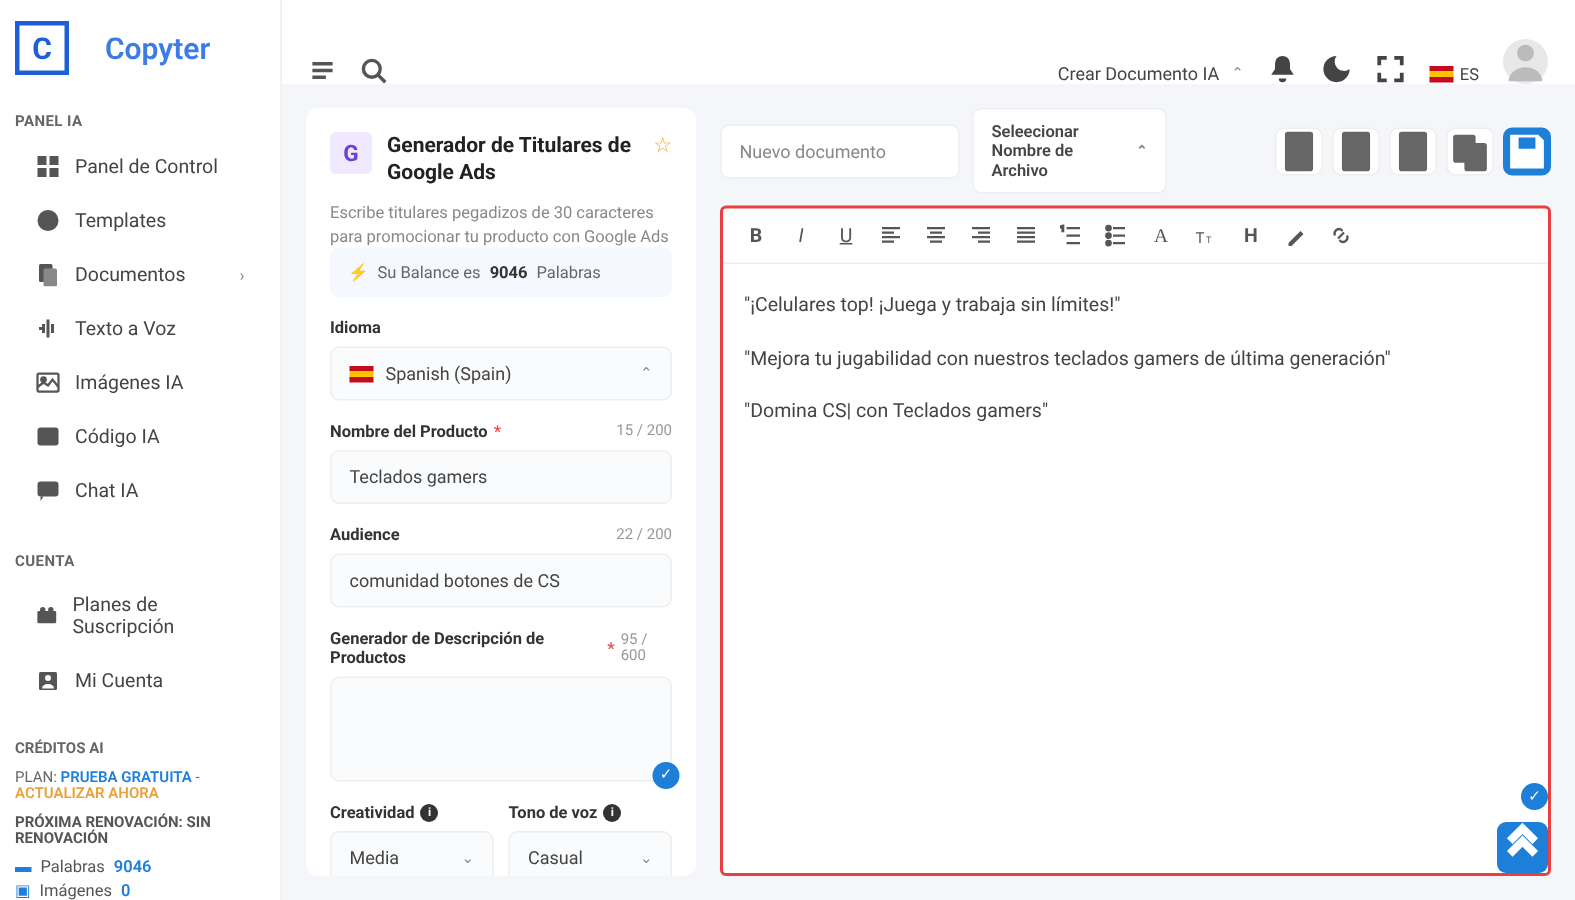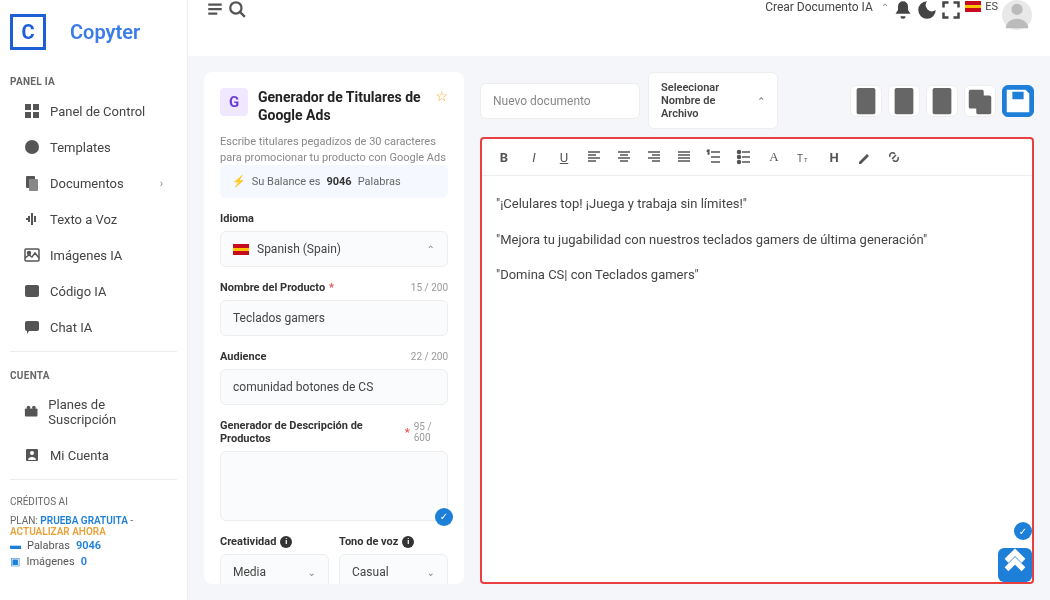--- a/index.html
+++ b/index.html
@@ -8,29 +8,29 @@
 .sidebar { width: 188px; background: #fff; border-right: 1px solid #eee; display: flex; flex-direction: column; }
 .logo { display: flex; align-items: center; gap: 8px; padding: 14px 10px; }
 .logo-box { width: 36px; height: 36px; border: 3px solid #1e5fd8; display: flex; align-items: center; justify-content: center; font-weight: 700; font-size: 20px; color: #1e5fd8; }
 .logo-text { font-size: 20px; font-weight: 600; color: #3b7ce8; margin-left: 16px; }
 .section-label { font-size: 10px; font-weight: 700; color: #666; padding: 12px 10px 6px; letter-spacing: 0.3px; }
 .nav-item { display: flex; align-items: center; gap: 10px; padding: 10px 24px; color: #444; cursor: pointer; font-size: 13px; }
 .nav-item .icon { width: 16px; height: 16px; display: flex; align-items: center; justify-content: center; color: #555; }
 .nav-item .chev { margin-left: auto; color: #888; font-size: 11px; }
 .divider { height: 1px; background: #eee; margin: 6px 10px; }
 .credits { padding: 10px 10px 0; font-size: 10px; color: #888; }
-.credits-title { font-weight: 400; color: #666; margin-bottom: 8px; }
+.credits-title { font-weight: 700; color: #666; margin-bottom: 8px; }
 .plan-line { font-size: 10px; color: #666; margin-bottom: 2px; }
 .plan-line .blue { color: #1e7fd8; font-weight: 600; }
 .plan-line .orange { color: #e8a23b; font-weight: 600; }
 .renew { font-size: 10px; font-weight: 700; color: #555; margin: 8px 0 6px; }
 .cred-row { display: flex; align-items: center; gap: 6px; font-size: 11px; color: #555; margin-bottom: 3px; }
 .cred-row .num { color: #1e7fd8; font-weight: 600; }
 .main { flex: 1; display: flex; flex-direction: column; }
-.topbar { height: 56px; background: #fff; display: flex; align-items: flex-start; padding: 0 18px; gap: 4px; }
+.topbar { height: 56px; background: #fff; display: flex; align-items: flex-end; padding: 0 18px; gap: 16px; }
 .hamburger, .search-top { width: 18px; height: 18px; cursor: pointer; color: #555; display: flex; align-items: center; justify-content: center; }
 .topbar-spacer { flex: 1; }
 .create-doc { font-size: 12px; color: #444; display: flex; align-items: center; gap: 8px; cursor: pointer; }
 .create-doc .chev { font-size: 10px; color: #888; }
 .top-icon { width: 20px; height: 20px; cursor: pointer; color: #444; display: flex; align-items: center; justify-content: center; }
 .lang { display: flex; align-items: center; gap: 4px; font-size: 11px; color: #444; }
 .flag { width: 16px; height: 11px; background: linear-gradient(to bottom, #c60b1e 33%, #ffc400 33%, #ffc400 66%, #c60b1e 66%); }
 .avatar { width: 30px; height: 30px; border-radius: 50%; background: #e8e8e8; display: flex; align-items: center; justify-content: center; }
 .content { flex: 1; display: flex; gap: 16px; padding: 16px; overflow: hidden; }
 .left-panel { width: 260px; background: #fff; border-radius: 8px; padding: 16px; overflow-y: auto; }
@@ -172,20 +172,21 @@
 
     <div class="divider"></div>
     <div class="credits">
       <div class="credits-title">CRÉDITOS AI</div>
       <div class="plan-line">
         <span>PLAN:</span>
         <span class="blue">PRUEBA GRATUITA</span>
         <span>-</span>
         <span class="orange">ACTUALIZAR AHORA</span>
       </div>
+      <div class="renew">PRÓXIMA RENOVACIÓN: SIN RENOVACIÓN</div>
       <div class="cred-row">
         <span style="color:#1e7fd8">▬</span>
         <span>Palabras</span>
         <span class="num">9046</span>
       </div>
       <div class="cred-row">
         <span style="color:#1e7fd8">▣</span>
         <span>Imágenes</span>
         <span class="num">0</span>
       </div>

